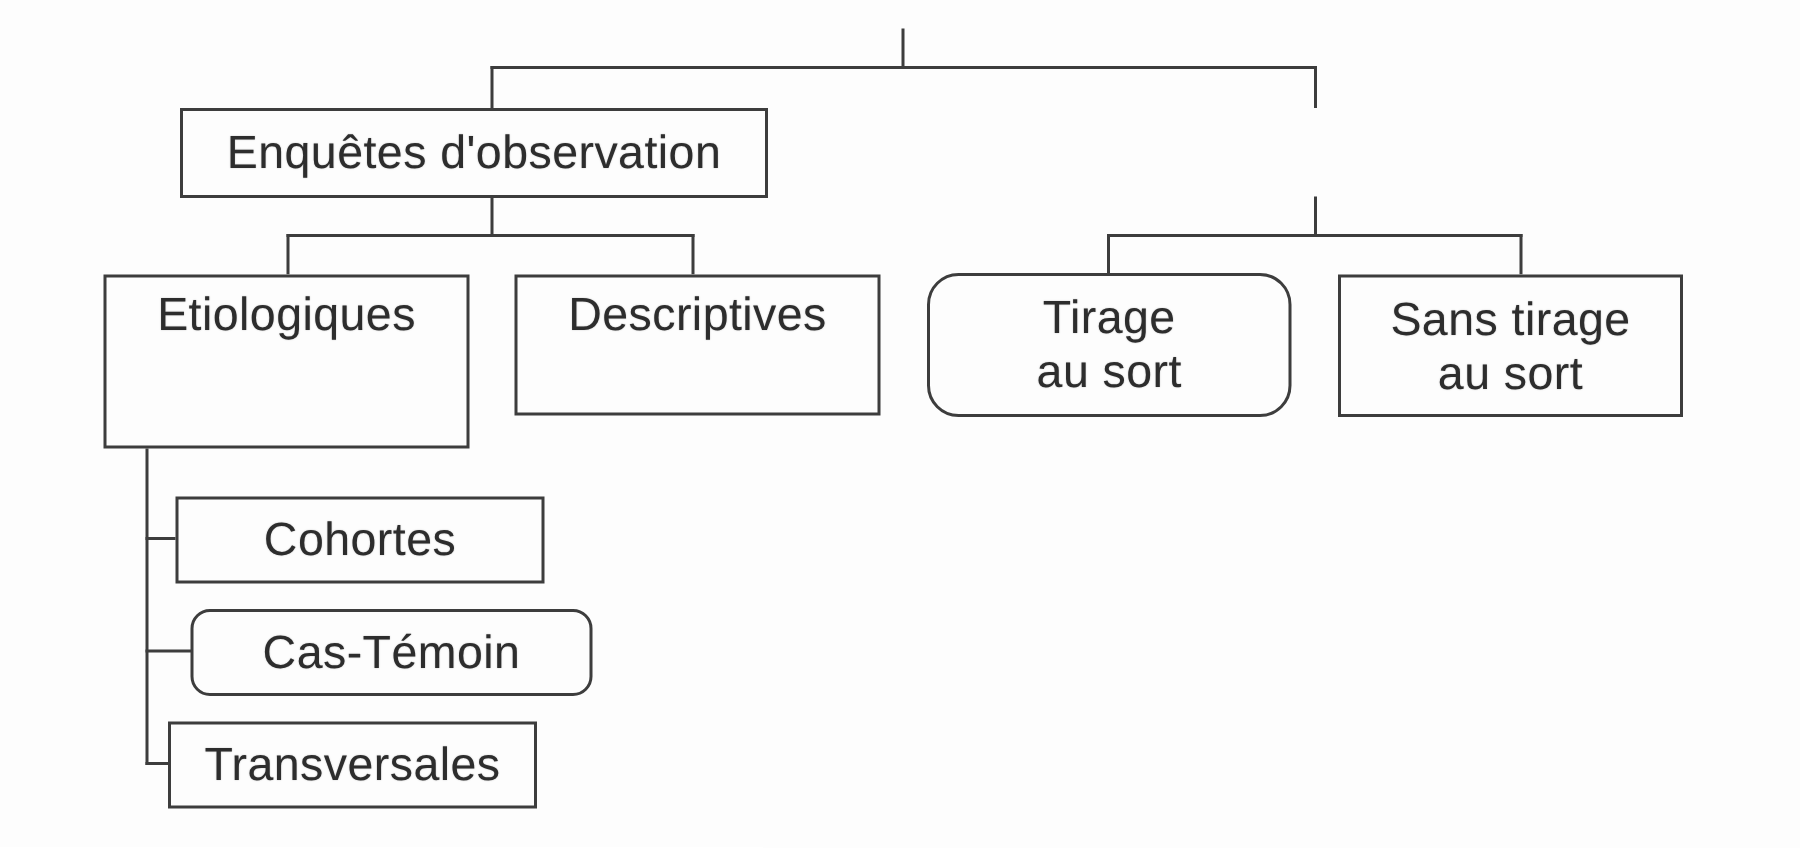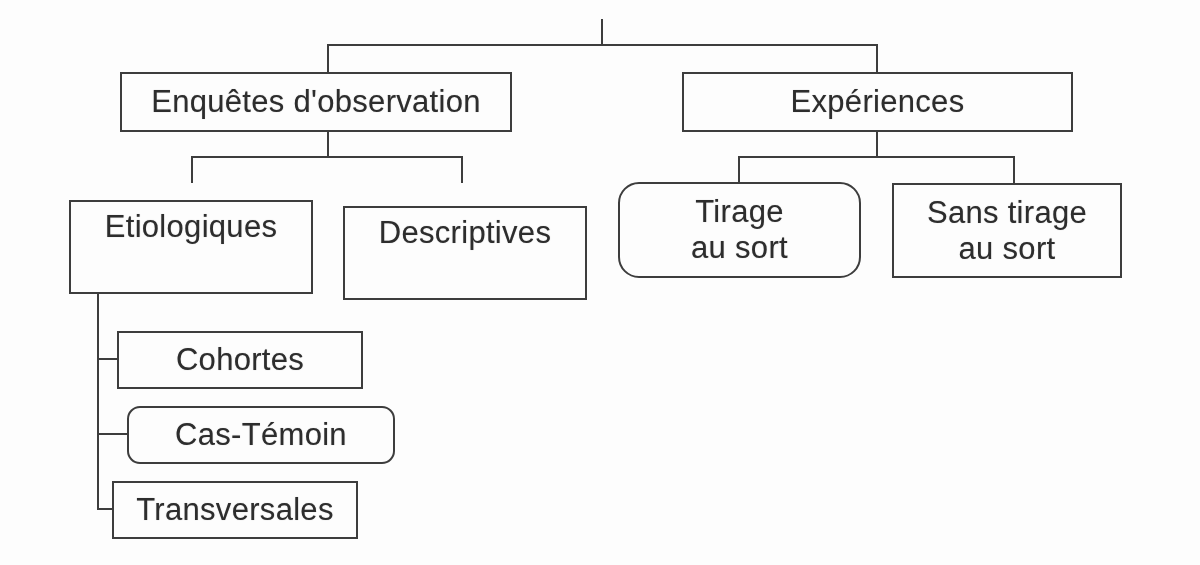--- a/index.html
+++ b/index.html
@@ -56,29 +56,26 @@
 
   <div class="line" style="left:97px;  top:276px; width:2px;   height:234px;"></div>
   <div class="line" style="left:97px;  top:358px; width:31px;  height:2px;"></div>
   <div class="line" style="left:97px;  top:433px; width:31px;  height:2px;"></div>
   <div class="line" style="left:97px;  top:508px; width:31px;  height:2px;"></div>
 
   <div class="node" style="left:120px; top:72px; width:392px; height:60px;">
     <span>Enquêtes d'observation</span>
   </div>
 
-  <div class="node" style="left:682px; top:72px; width:391px; height:60px;">
-    <span>Expériences</span>
-  </div>
 
-  <div class="node top-aligned" style="left:69px; top:183px; width:244px; height:94px;margin-top:17px;">
+  <div class="node top-aligned" style="left:69px; top:183px; width:244px; height:116px;">
     <span>Etiologiques</span>
   </div>
 
-  <div class="node top-aligned" style="left:343px; top:183px; width:244px; height:94px;margin-top:23px;">
+  <div class="node top-aligned" style="left:343px; top:183px; width:244px; height:94px;">
     <span>Descriptives</span>
   </div>
 
   <div class="node" style="left:618px; top:182px; width:243px; height:96px;border-radius:21px;">
     <span class="lines">
       <span style="display:block;">Tirage</span>
       <span style="display:block;">au sort</span>
     </span>
   </div>
 

